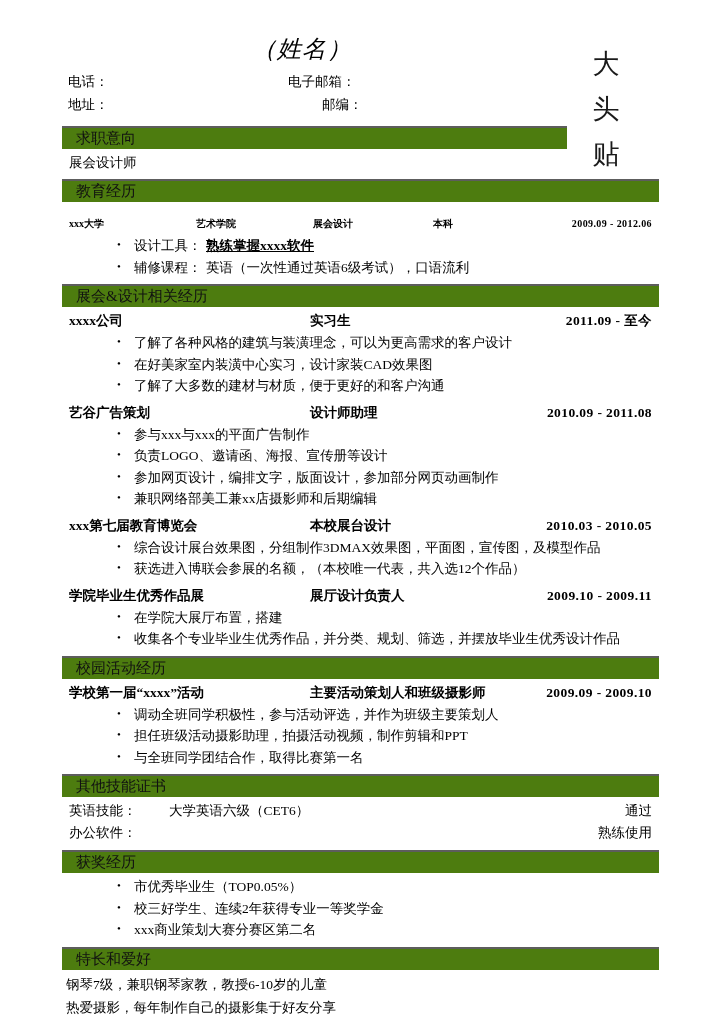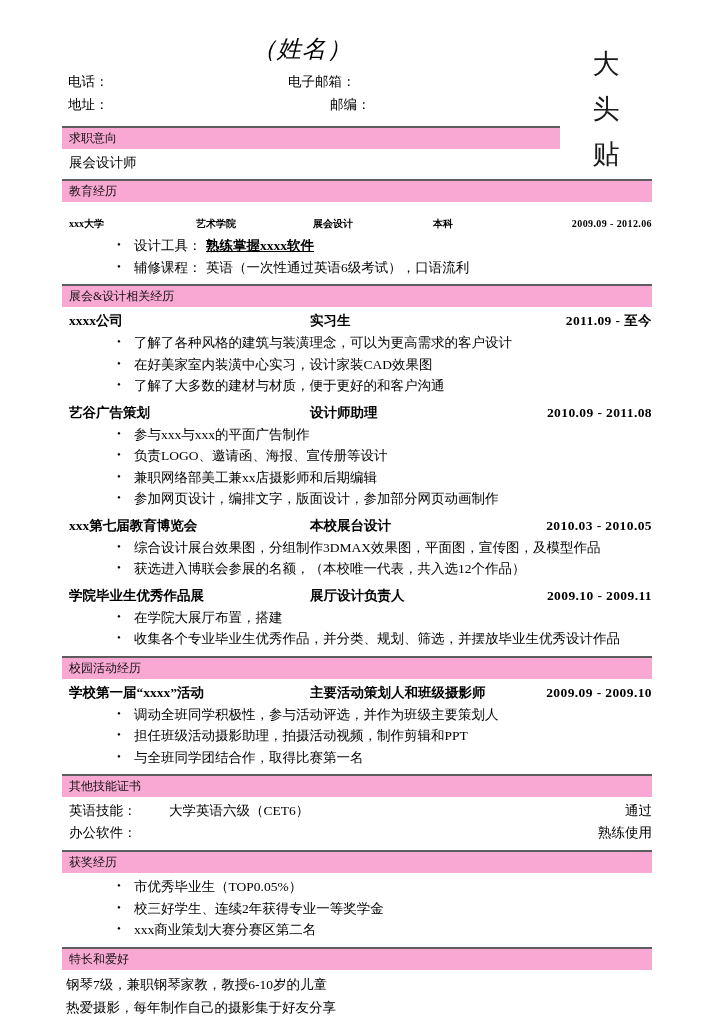--- a/index.html
+++ b/index.html
@@ -48,21 +48,21 @@
   .contact-row {
     position: relative;
     height: 23px;
     font-size: 13.5px;
     line-height: 23px;
   }
   .contact-label { position: absolute; white-space: nowrap; }
   .c-phone  { left: 6px; }
   .c-email  { left: 226px; }
   .c-addr   { left: 6px; }
-  .c-zip    { left: 248px; padding-left: 20px; }
+  .c-zip    { left: 240px; padding-left: 20px; }
 
   .photo-box {
     position: absolute;
     left: 586px;
     top: 42px;
     width: 40px;
     font-size: 27px;
     line-height: 45px;
     text-align: center;
     letter-spacing: 0;
@@ -75,26 +75,26 @@
     position: absolute;
     left: 62px;
     top: 126px;
     width: 590px;
   }
 
   .sec {
     position: relative;
   }
   .sec-bar {
-    background: #f9a8d4;
+    background: #4d7c0f;
     border-top: 2px solid #5d5d5d;
     height: 21px;
     line-height: 21px;
-    padding-left: 7px;
-    font-size: 12px;
+    padding-left: 14px;
+    font-size: 15px;
     color: #111;
     box-sizing: content-box;
   }
   .sec-bar.narrow { width: 491px; }
   .sec-bar.full   { width: 583px; }
 
   .sec-body {
     padding: 3px 0 6px 0;
   }
 
@@ -244,22 +244,22 @@
           </ul>
           <div class="gap-sm"></div>
           <div class="entry-head">
             <span class="eh-org">艺谷广告策划</span>
             <span class="eh-role">设计师助理</span>
             <span class="eh-date">2010.09 - 2011.08</span>
           </div>
           <ul class="bullets">
             <li><span>参与xxx与xxx的平面广告制作</span></li>
             <li><span>负责LOGO、邀请函、海报、宣传册等设计</span></li>
+            <li><span>参加网页设计，编排文字，版面设计，参加部分网页动画制作</span></li>
             <li><span>兼职网络部美工兼xx店摄影师和后期编辑</span></li>
-            <li><span>参加网页设计，编排文字，版面设计，参加部分网页动画制作</span></li>
           </ul>
           <div class="gap-sm"></div>
           <div class="entry-head">
             <span class="eh-org">xxx第七届教育博览会</span>
             <span class="eh-role">本校展台设计</span>
             <span class="eh-date">2010.03 - 2010.05</span>
           </div>
           <ul class="bullets">
             <li><span>综合设计展台效果图，分组制作3DMAX效果图，平面图，宣传图，及模型作品</span></li>
             <li><span>获选进入博联会参展的名额，（本校唯一代表，共入选12个作品）</span></li>

